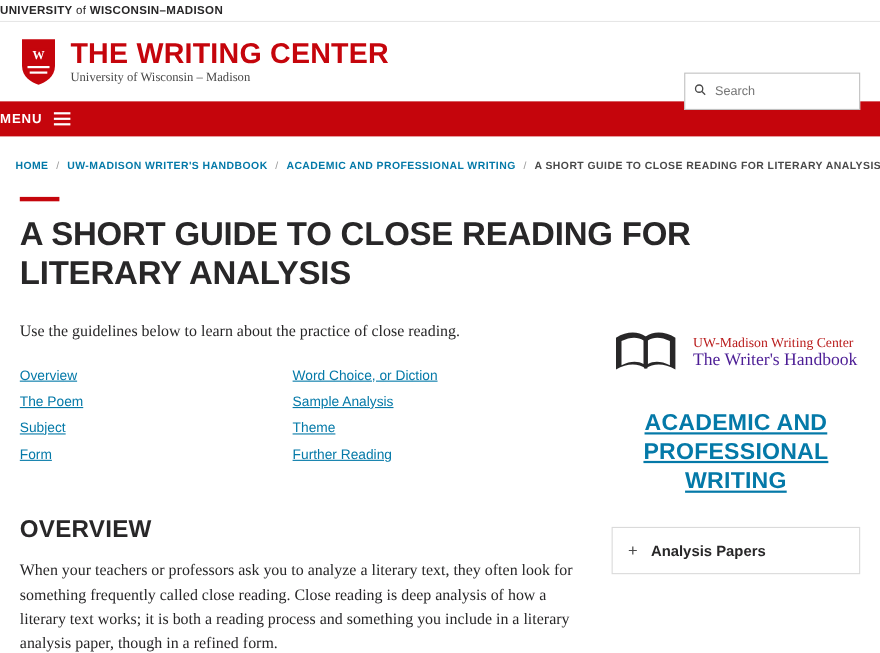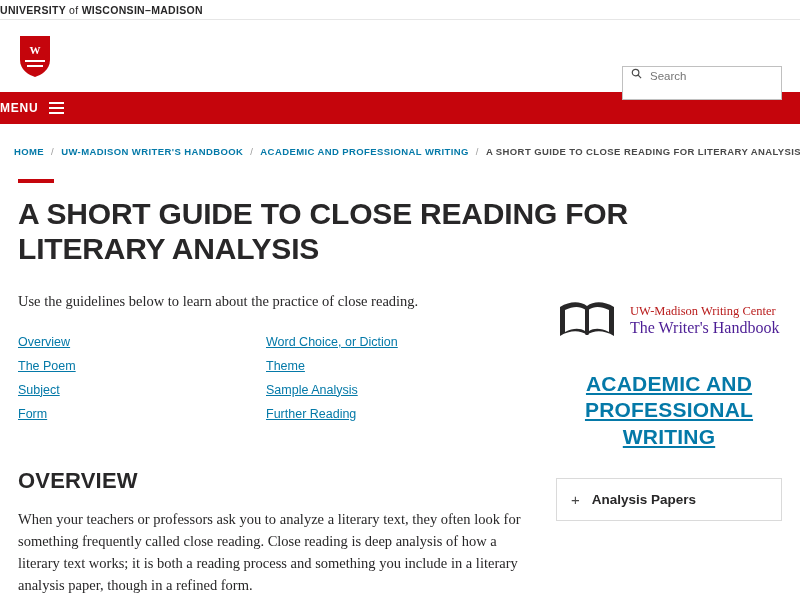--- a/index.html
+++ b/index.html
@@ -61,21 +61,21 @@
   }
   .search-wrap {
     position: absolute;
     right: 18px;
     top: 46px;
     width: 160px;
     height: 26px;
     border: 1px solid #c0c0c0;
     background: #fff;
     display: flex;
-    align-items: flex-end;
+    align-items: center;
     padding: 16px 8px;
   }
   .search-wrap svg { flex: 0 0 auto; margin-right: 6px; }
   .search-input {
     border: none; outline: none;
     font-size: 11.5px;
     color: #666;
     width: 100%;
     font-family: "Liberation Sans", sans-serif;
     background: transparent;
@@ -244,20 +244,24 @@
 <div class="header">
   <span class="crest">
     <svg width="34" height="44" viewBox="0 0 34 44">
       <path d="M2 2 H32 V26 C32 36 23 41 17 43 C11 41 2 36 2 26 Z" fill="#c5050c"></path>
       <path d="M2 2 H32 V10 H2 Z" fill="#c5050c"></path>
       <text x="17" y="20" font-size="11" font-weight="bold" fill="#ffffff" text-anchor="middle" font-family="Liberation Serif, serif">W</text>
       <rect x="7" y="26" width="20" height="2" fill="#ffffff"></rect>
       <rect x="9" y="31" width="16" height="2" fill="#ffffff"></rect>
     </svg>
   </span>
+  <div class="brand-text">
+    <div class="brand-title">THE WRITING CENTER</div>
+    <div class="brand-sub">University of Wisconsin – Madison</div>
+  </div>
   <div class="search-wrap">
     <span>
       <svg width="11" height="11" viewBox="0 0 12 12">
         <circle cx="5" cy="5" r="3.6" fill="none" stroke="#494949" stroke-width="1.3"></circle>
         <line x1="7.8" y1="7.8" x2="11" y2="11" stroke="#494949" stroke-width="1.3"></line>
       </svg>
     </span>
     <input class="search-input" type="text" placeholder="Search" style="">
   </div>
 </div>
@@ -293,22 +297,22 @@
 
     <div class="toc">
       <ul class="col1">
         <li><a href="#">Overview</a></li>
         <li><a href="#">The Poem</a></li>
         <li><a href="#">Subject</a></li>
         <li><a href="#">Form</a></li>
       </ul>
       <ul class="col2">
         <li><a href="#">Word Choice, or Diction</a></li>
+        <li><a href="#">Sample Analysis</a></li>
         <li><a href="#">Theme</a></li>
-        <li><a href="#">Sample Analysis</a></li>
         <li><a href="#">Further Reading</a></li>
       </ul>
     </div>
 
     <h2 class="section-head">OVERVIEW</h2>
     <p class="section-body">When your teachers or professors ask you to analyze a literary text, they often look for something frequently called close reading. Close reading is deep analysis of how a literary text works; it is both a reading process and something you include in a literary analysis paper, though in a refined form.</p>
   </div>
 
   <div class="side-col">
     <div class="handbook-logo">

